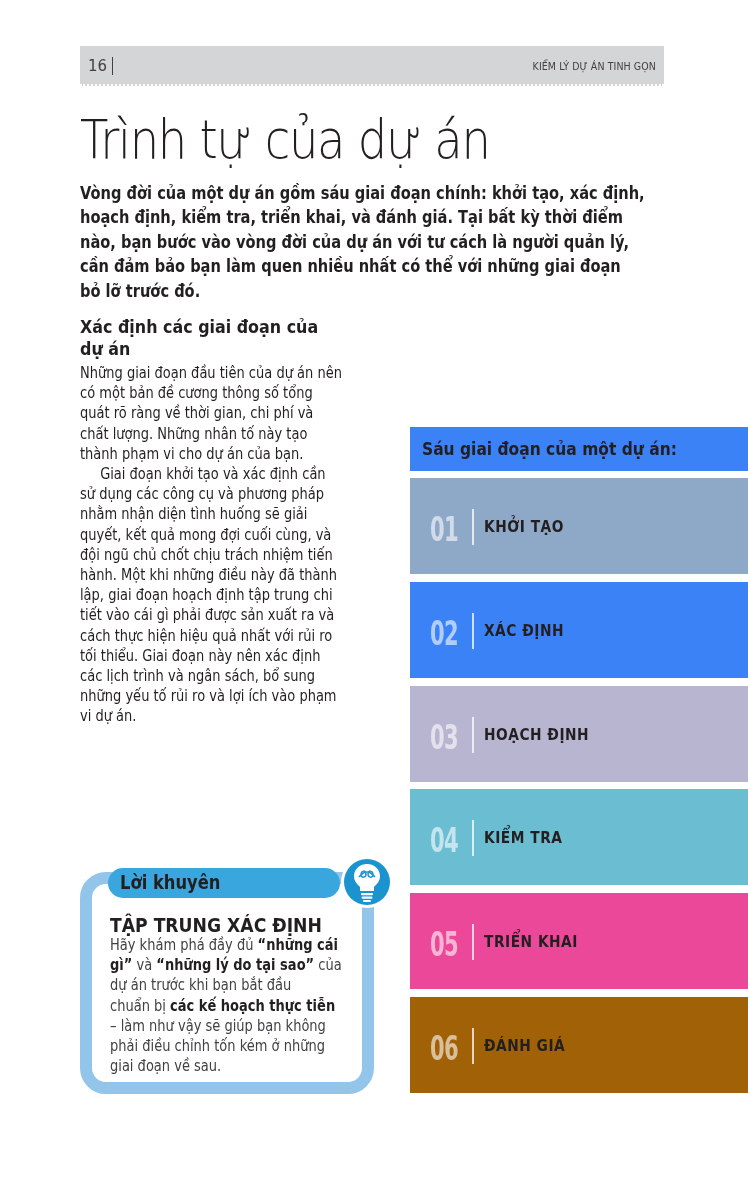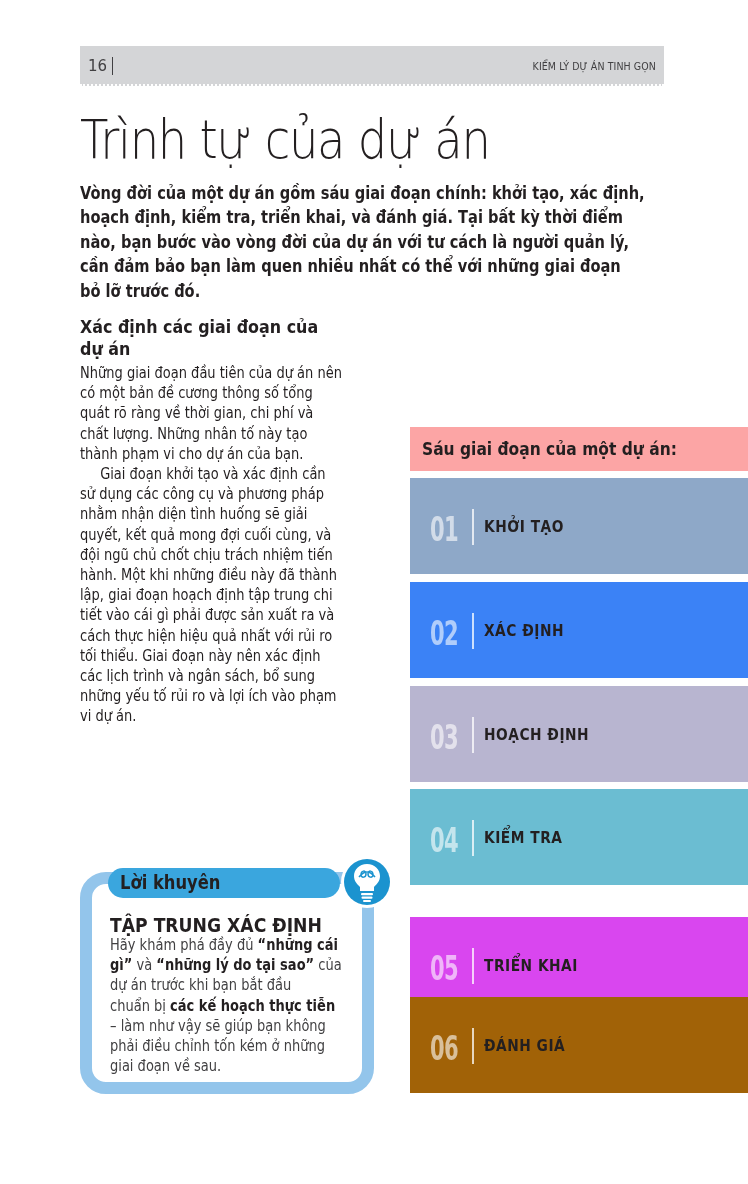--- a/index.html
+++ b/index.html
@@ -46,21 +46,21 @@
     position: absolute; left: 80px; top: 363px; width: 360px;
     font-size: 15.5px; line-height: 20.2px; color: #231f20;
     transform: scaleX(0.84); transform-origin: left top;
   }
   .body-text span { display: block; white-space: nowrap; }
   .body-text span.indent { padding-left: 24px; }
 
   
   .stages-head {
     position: absolute; left: 410px; top: 427px; width: 338px; height: 44px;
-    background: #fca5a5;
+    background: #3b82f6;
   }
   .stages-head-label {
     position: absolute; left: 12px; top: 11px; font-size: 18px; font-weight: bold; color: #231f20;
     transform: scaleX(0.86); transform-origin: left top; white-space: nowrap;
   }
   .stage {
     position: absolute; left: 410px; width: 338px; height: 96px;
   }
   .stage-num {
     position: absolute; left: 20px; top: 31px; font-size: 34px; font-weight: bold;
@@ -165,21 +165,21 @@
 <div class="stage" style="top: 686px; background: rgb(184, 181, 208);">
   <span class="stage-num">03</span>
   <span class="stage-sep"></span>
   <span class="stage-label">HOẠCH ĐỊNH</span>
 </div>
 <div class="stage" style="top: 789px; background: rgb(107, 189, 210); padding-left: 19px;">
   <span class="stage-num">04</span>
   <span class="stage-sep"></span>
   <span class="stage-label">KIỂM TRA</span>
 </div>
-<div class="stage" style="top: 893px; background: #d946ef; margin-top: 24px;">
+<div class="stage" style="top: 893px; background: #ec4899;">
   <span class="stage-num">05</span>
   <span class="stage-sep"></span>
   <span class="stage-label">TRIỂN KHAI</span>
 </div>
 <div class="stage" style="top: 997px; background: #a16207;">
   <span class="stage-num">06</span>
   <span class="stage-sep"></span>
   <span class="stage-label">ĐÁNH GIÁ</span>
 </div>
 

